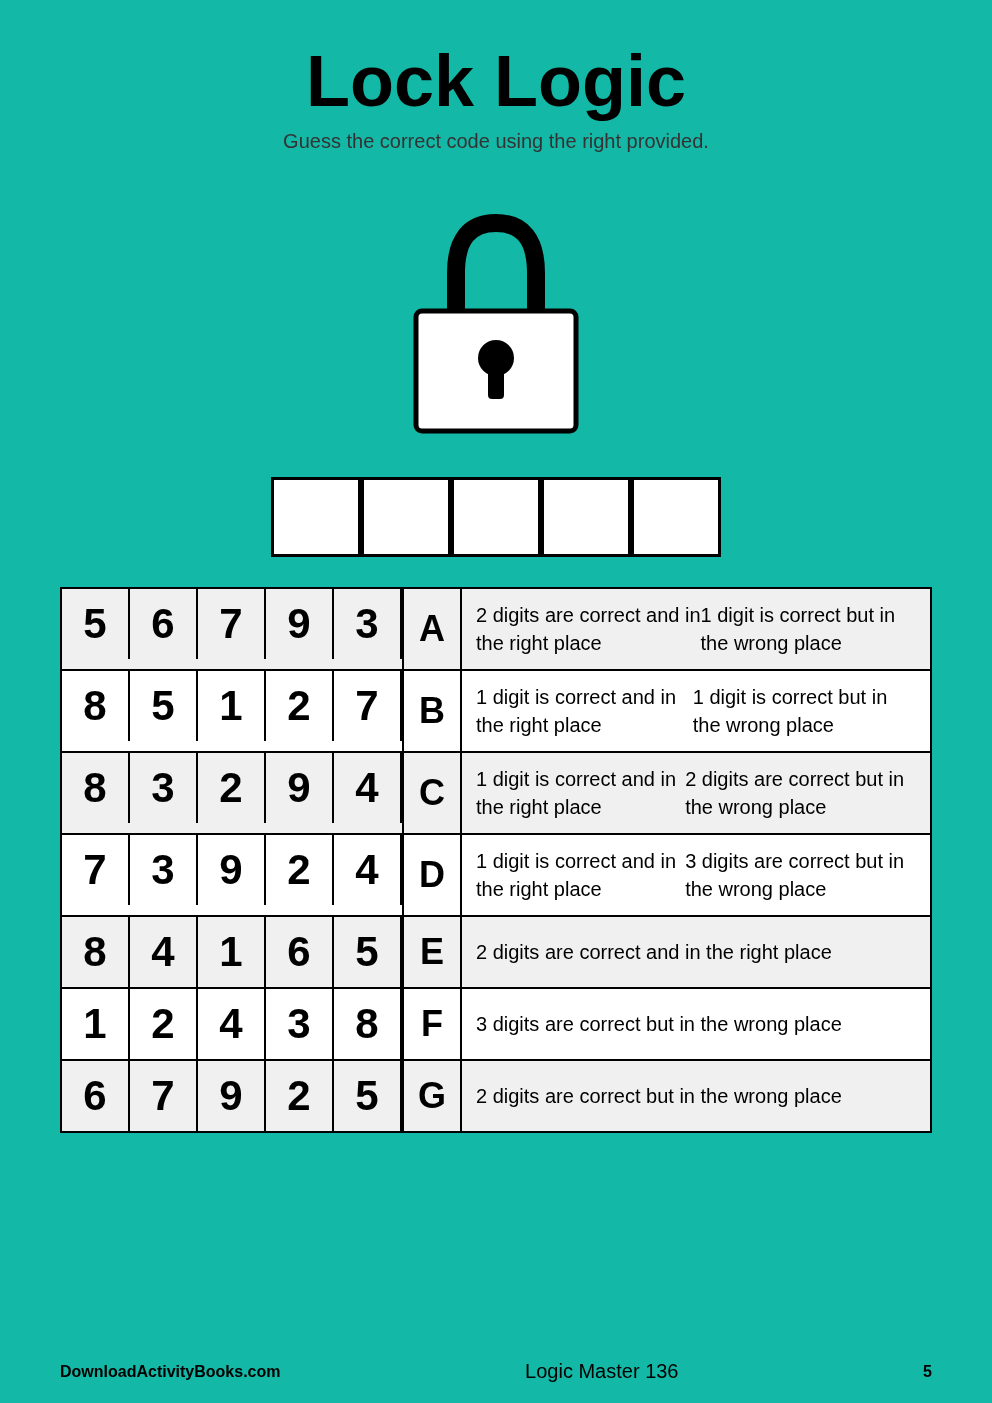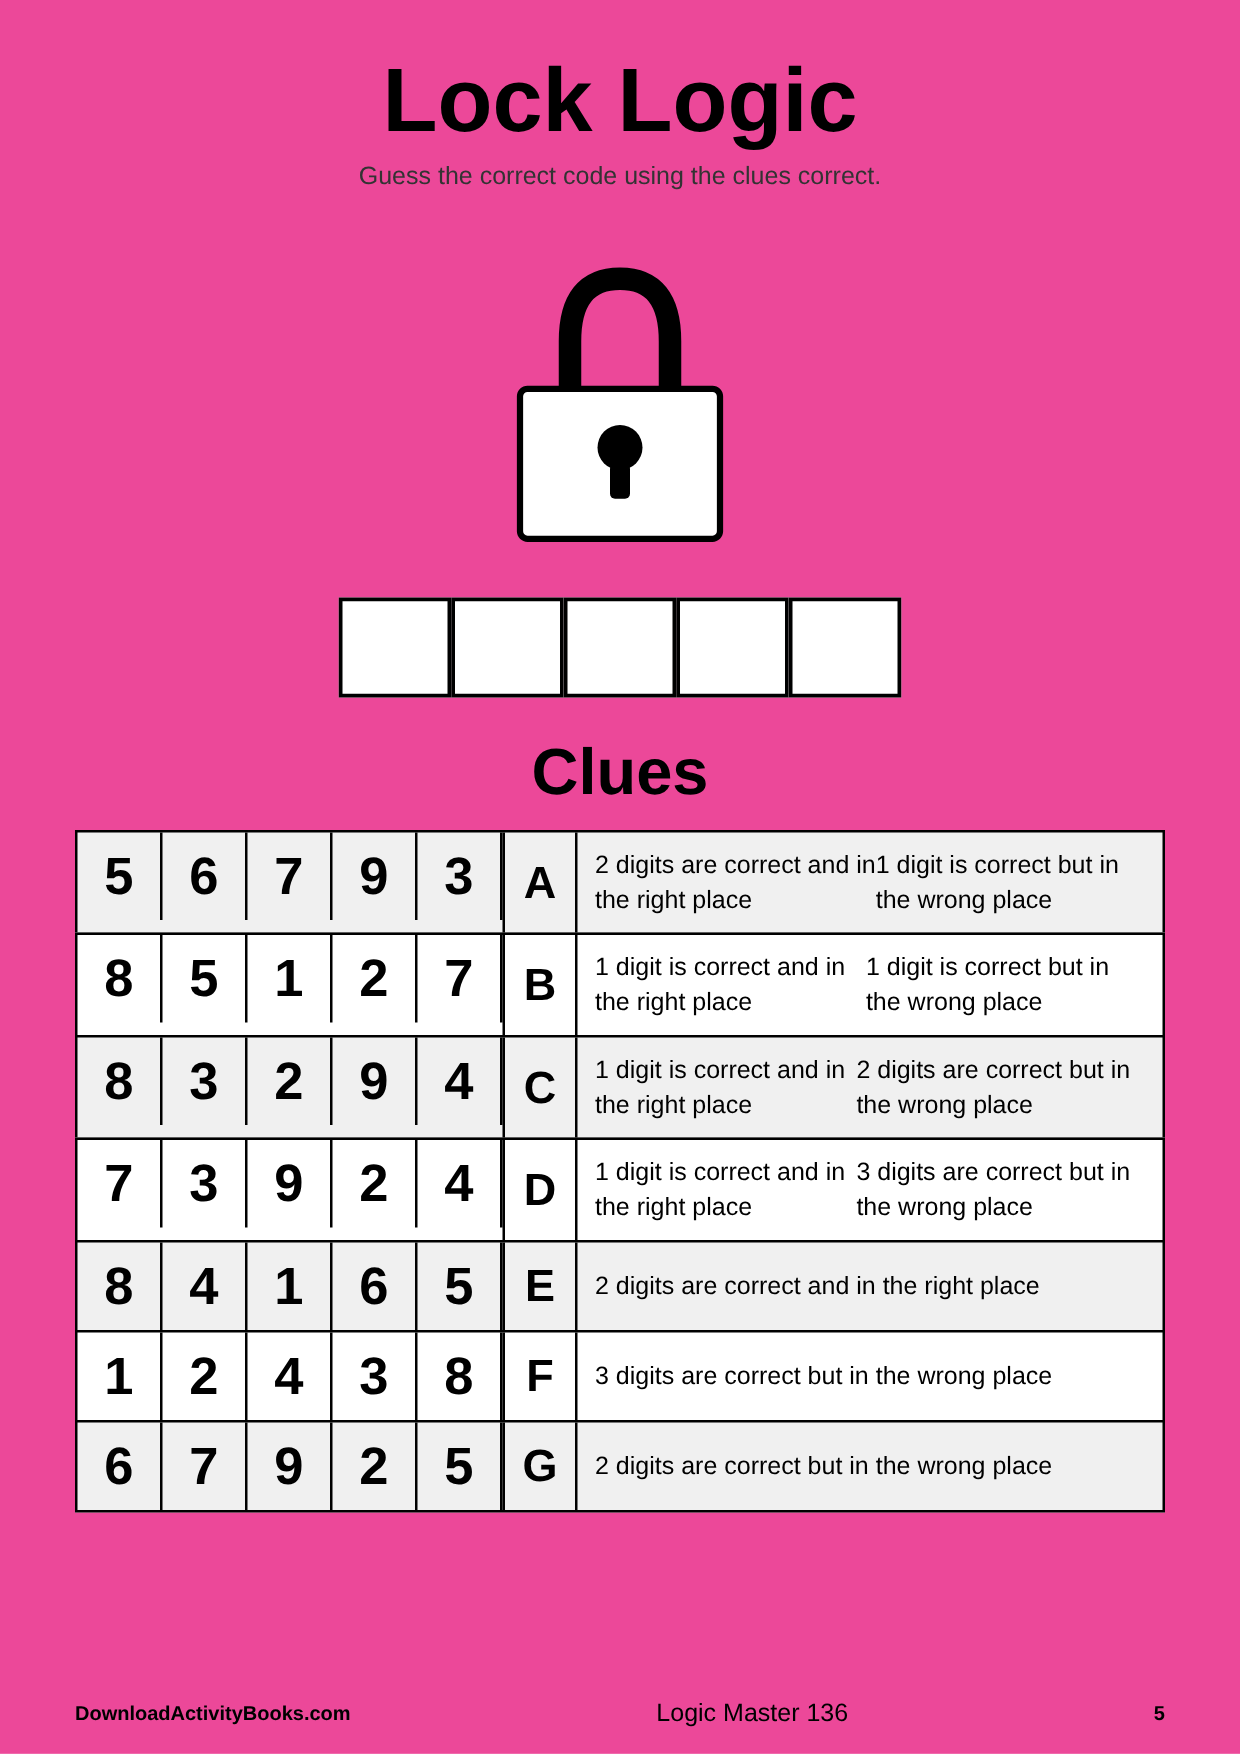--- a/index.html
+++ b/index.html
@@ -8,21 +8,21 @@
       font-family: Arial, sans-serif;
       width: 992px;
       min-height: 1403px;
       position: relative;
       overflow-x: hidden;
     }
 
     .page {
       width: 992px;
       min-height: 1403px;
-      background: #ec4899;
+      background: #14b8a6;
       display: flex;
       flex-direction: column;
       align-items: center;
       padding: 40px 60px 60px;
       position: relative;
     }
 
     .title {
       font-size: 72px;
       font-weight: 900;
@@ -160,21 +160,21 @@
       font-size: 16px;
       font-weight: bold;
     }
   </style>
 </head>
 <body>
 
 <div class="page">
 
   <div class="title">Lock Logic</div>
-  <div class="subtitle">Guess the correct code using the clues correct.</div>
+  <div class="subtitle">Guess the correct code using the right provided.</div>
 
   <div class="lock-container">
     <svg width="200" height="240" viewBox="0 0 200 240" xmlns="http://www.w3.org/2000/svg">
 
       <path d="M60,110 L60,70 Q60,20 100,20 Q140,20 140,70 L140,110" fill="none" stroke="#000" stroke-width="18" stroke-linecap="round"></path>
 
       <rect x="20" y="108" width="160" height="120" rx="6" ry="6" fill="#fff" stroke="#000" stroke-width="5"></rect>
 
       <circle cx="100" cy="155" r="18" fill="#000"></circle>
 
@@ -183,21 +183,20 @@
   </div>
 
   <div class="answer-boxes">
     <div class="answer-box"></div>
     <div class="answer-box"></div>
     <div class="answer-box"></div>
     <div class="answer-box"></div>
     <div class="answer-box"></div>
   </div>
 
-  <div class="clues-title">Clues</div>
 
   <div class="clues-table" id="clues-container">
       <div class="clue-row">
         <div class="digit-cells">
           <div class="digit-cell">5</div>
           <div class="digit-cell">6</div>
           <div class="digit-cell">7</div>
           <div class="digit-cell">9</div>
           <div class="digit-cell">3</div>
         </div>

